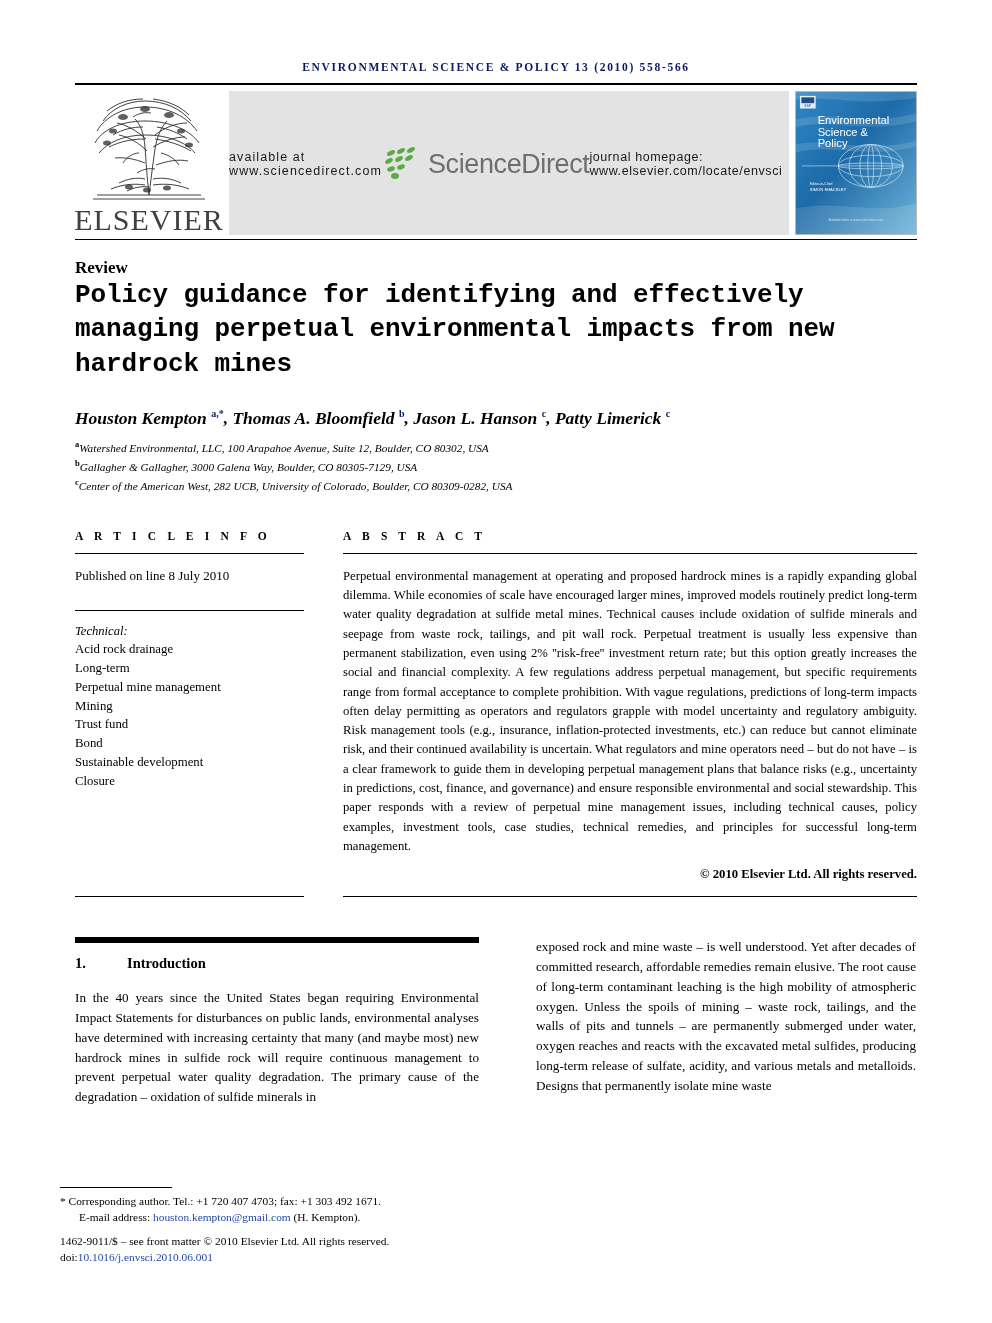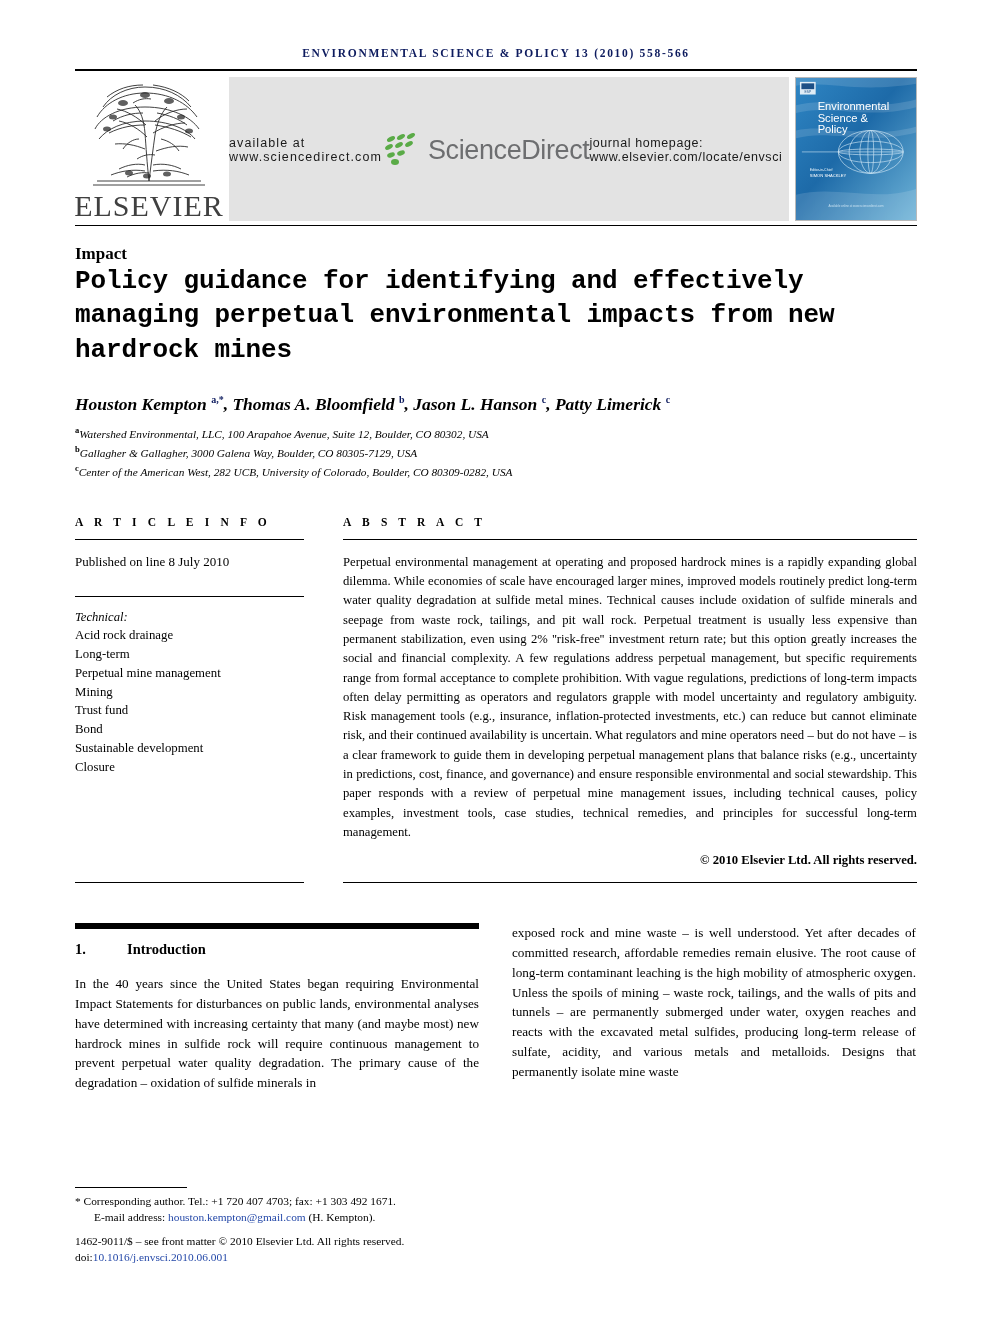--- a/index.html
+++ b/index.html
@@ -2,21 +2,21 @@
 <html><head>
 <meta charset="utf-8">
 <style>
   * { box-sizing: border-box; margin: 0; padding: 0; }
   html, body {
     width: 992px; height: 1323px;
     background: #ffffff;
     font-family: "Liberation Serif", serif;
     color: #000000;
   }
-  .page { position: relative; width: 992px; height: 1323px; padding: 0 75px; }
+  .page { position: relative; width: 992px; height: 1323px; padding: 14px 75px; }
 
   
   .runhead {
     text-align: center;
     color: #0d1b5e;
     font-family: "Liberation Serif", serif;
     font-weight: bold;
     font-size: 11.5px;
     letter-spacing: 1.7px;
     padding-top: 47px;
@@ -150,24 +150,24 @@
     display: flex; font-family: "Liberation Serif", serif;
     font-weight: bold; font-size: 14.5px; margin-top: 12px;
   }
   .secnum { width: 52px; flex: 0 0 52px; }
   .bodytext {
     font-family: "Liberation Serif", serif;
     font-size: 13.2px; line-height: 1.5;
     text-align: justify; margin-top: 16px;
     hyphens: none;
   }
-  .bodytext.nogap { margin-top: 0; }
-
-  
-  .footnote { position: absolute; left: 75px; bottom: 58px; width: 404px; }
+  .bodytext.nogap { margin-top: 0; margin-left: 24px; }
+
+  
+  .footnote { position: absolute; left: 60px; bottom: 58px; width: 404px; }
   .fn-rule { border-top: 1px solid #000; width: 112px; margin-bottom: 5px; }
   .fn-line {
     font-family: "Liberation Serif", serif;
     font-size: 11.4px; line-height: 1.42;
     white-space: nowrap;
   }
   .fn-indent { padding-left: 11px; text-indent: -11px; }
   .fn-indent2 { padding-left: 19px; }
   .link { color: #2448a8; }
   .fn-gap { margin-top: 7px; }
@@ -285,21 +285,21 @@
         </g>
         <line x1="6" y1="76" x2="44" y2="76" stroke="#dff0fa" stroke-width="0.7" opacity="0.8"></line>
         <text x="14" y="96" font-family="Liberation Sans, sans-serif" font-size="3.6" fill="#eaf5fc">Editor-in-Chief</text>
         <text x="14" y="102" font-family="Liberation Sans, sans-serif" font-size="4.2" fill="#ffffff">SIMON SHACKLEY</text>
         <text x="61" y="133" font-family="Liberation Sans, sans-serif" font-size="3" fill="#dff0fa" text-anchor="middle" opacity="0.8">Available online at www.sciencedirect.com</text>
       </svg>
     </div>
   </div>
   <div class="rule-banner-bottom"></div>
 
-  <div class="type-label">Impact</div>
+  <div class="type-label">Review</div>
   <h1 class="title">Policy guidance for identifying and effectively managing perpetual environmental impacts from new hardrock mines</h1>
   <div class="authors">Houston Kempton <sup>a,*</sup>, Thomas A. Bloomfield <sup>b</sup>, Jason L. Hanson <sup>c</sup>, Patty Limerick <sup>c</sup></div>
   <div class="affil">
     <div>
       <sup>a</sup><span>Watershed Environmental, LLC, 100 Arapahoe Avenue, Suite 12, Boulder, CO 80302, USA</span>
     </div>
     <div>
       <sup>b</sup><span>Gallagher &amp; Gallagher, 3000 Galena Way, Boulder, CO 80305-7129, USA</span>
     </div>
     <div>

